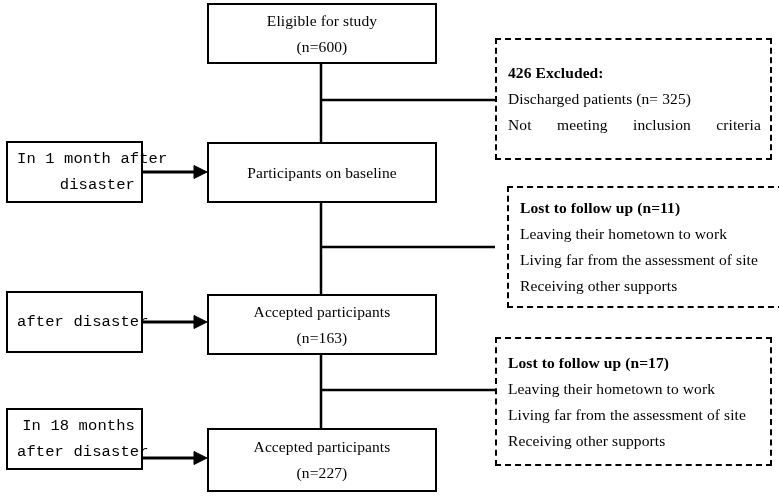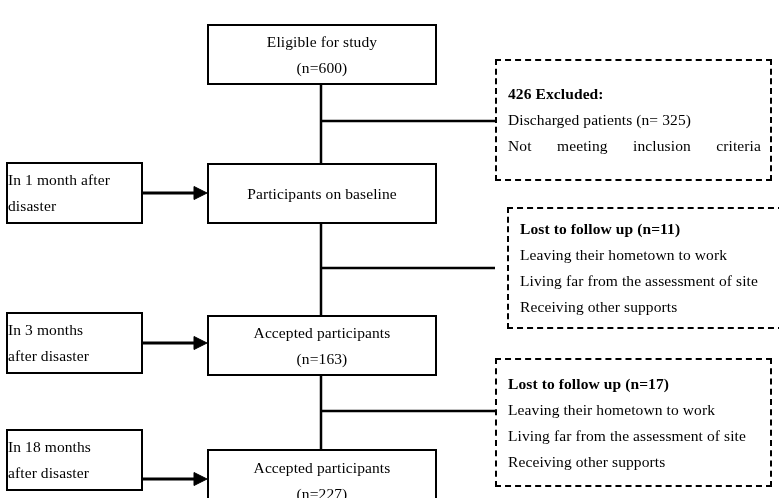--- a/index.html
+++ b/index.html
@@ -13,42 +13,42 @@
     height: 498px;
     overflow: hidden;
     font-family: "Liberation Serif", "DejaVu Serif", serif;
     color: #000000;
   }
   #flow-root {
     position: relative;
     width: 779px;
     height: 444px;
     background: #ffffff;
-    margin-top: 21px;
   }
 
   
   .node {
     position: absolute;
     box-sizing: border-box;
     background: #ffffff;
     display: flex;
     flex-direction: column;
     justify-content: center;
   }
   .node.solid {
     border: 2.5px solid #000000;
     align-items: center;
     text-align: center;
   }
   .node.solid.left-node {
     align-items: flex-start;
-    text-align: left;
-    padding-left: 0;
+    text-align: right;
+    padding-left: 9px;
     padding-right: 6px;
+    font-family: Liberation Mono, monospace;
   }
   .node.dashed {
     border: 2.5px dashed #000000;
     align-items: flex-start;
     text-align: left;
     padding-left: 11px;
     padding-right: 9px;
   }
 
   .line {
@@ -119,21 +119,20 @@
     <div class="node solid" style="left: 207px; top: 142px; width: 230px; height: 61px; gap: 40px;">
       <span class="line">Participants on baseline</span>
     </div>
     <div class="node dashed" style="left: 507px; top: 186px; width: 277px; height: 122px;">
       <span class="line bold">Lost to follow up (n=11)</span>
       <span class="line">Leaving their hometown to work</span>
       <span class="line">Living far from the assessment of site</span>
       <span class="line">Receiving other supports</span>
     </div>
     <div class="node solid left-node" style="left: 6px; top: 291px; width: 137px; height: 62px;">
-      <span class="line">In 3 months</span>
       <span class="line">after disaster</span>
     </div>
     <div class="node solid" style="left: 207px; top: 294px; width: 230px; height: 61px;">
       <span class="line">Accepted participants</span>
       <span class="line">(n=163)</span>
     </div>
     <div class="node dashed" style="left: 495px; top: 337px; width: 277px; height: 129px;">
       <span class="line bold">Lost to follow up (n=17)</span>
       <span class="line">Leaving their hometown to work</span>
       <span class="line">Living far from the assessment of site</span>

